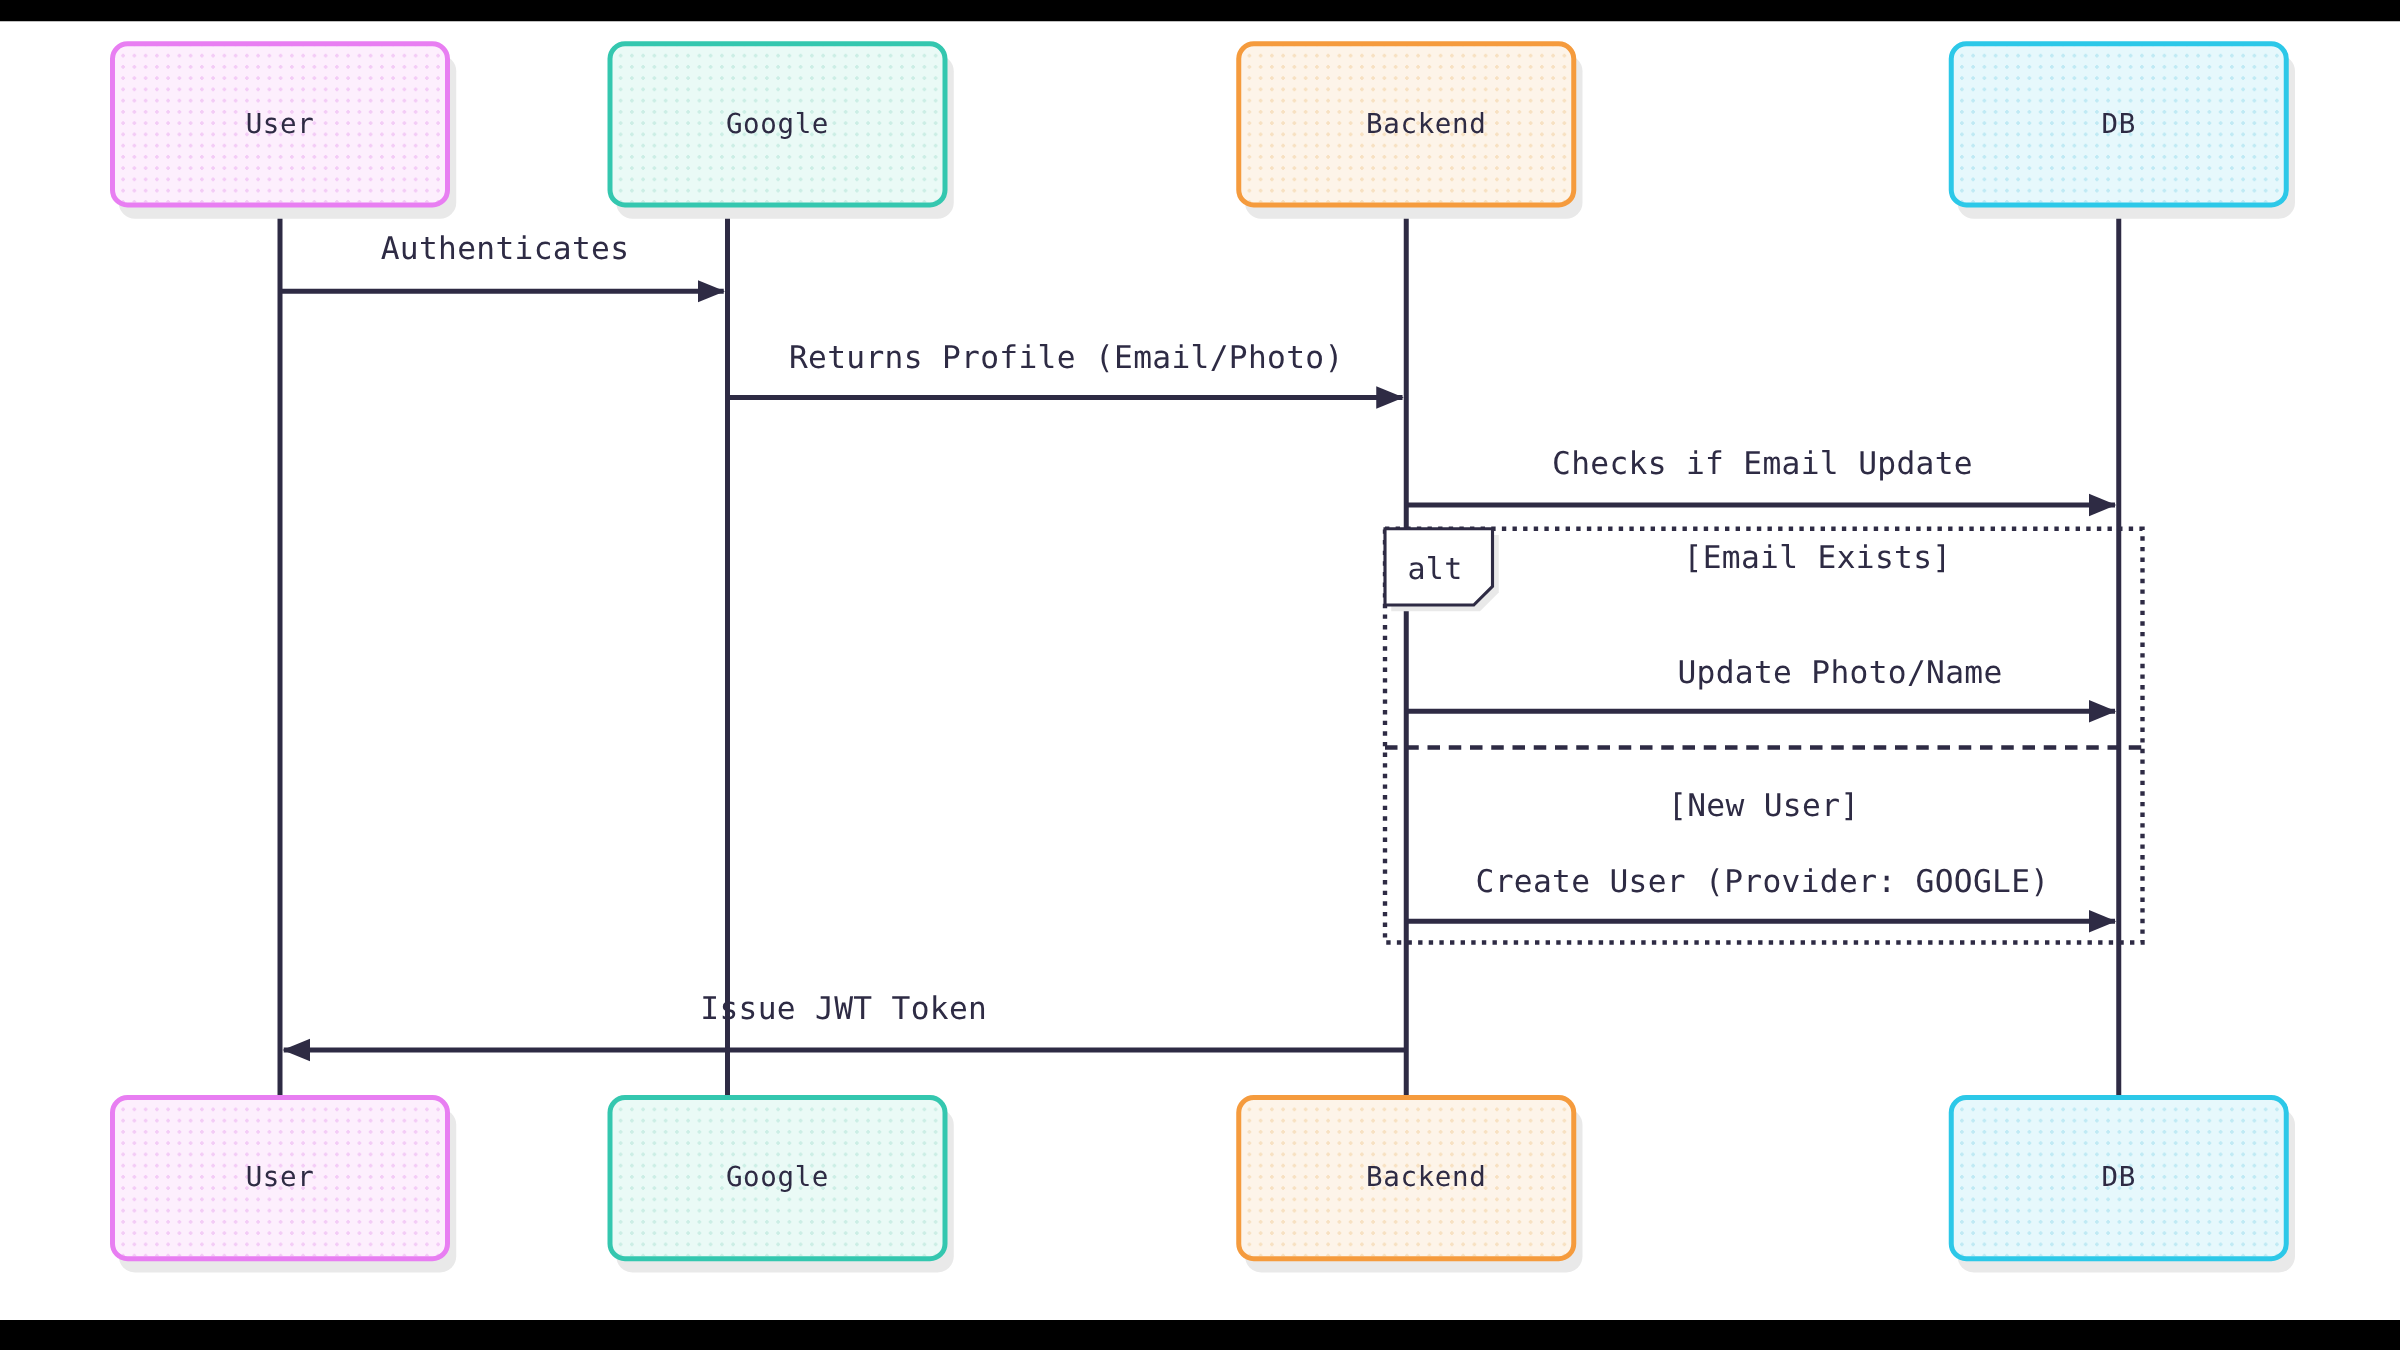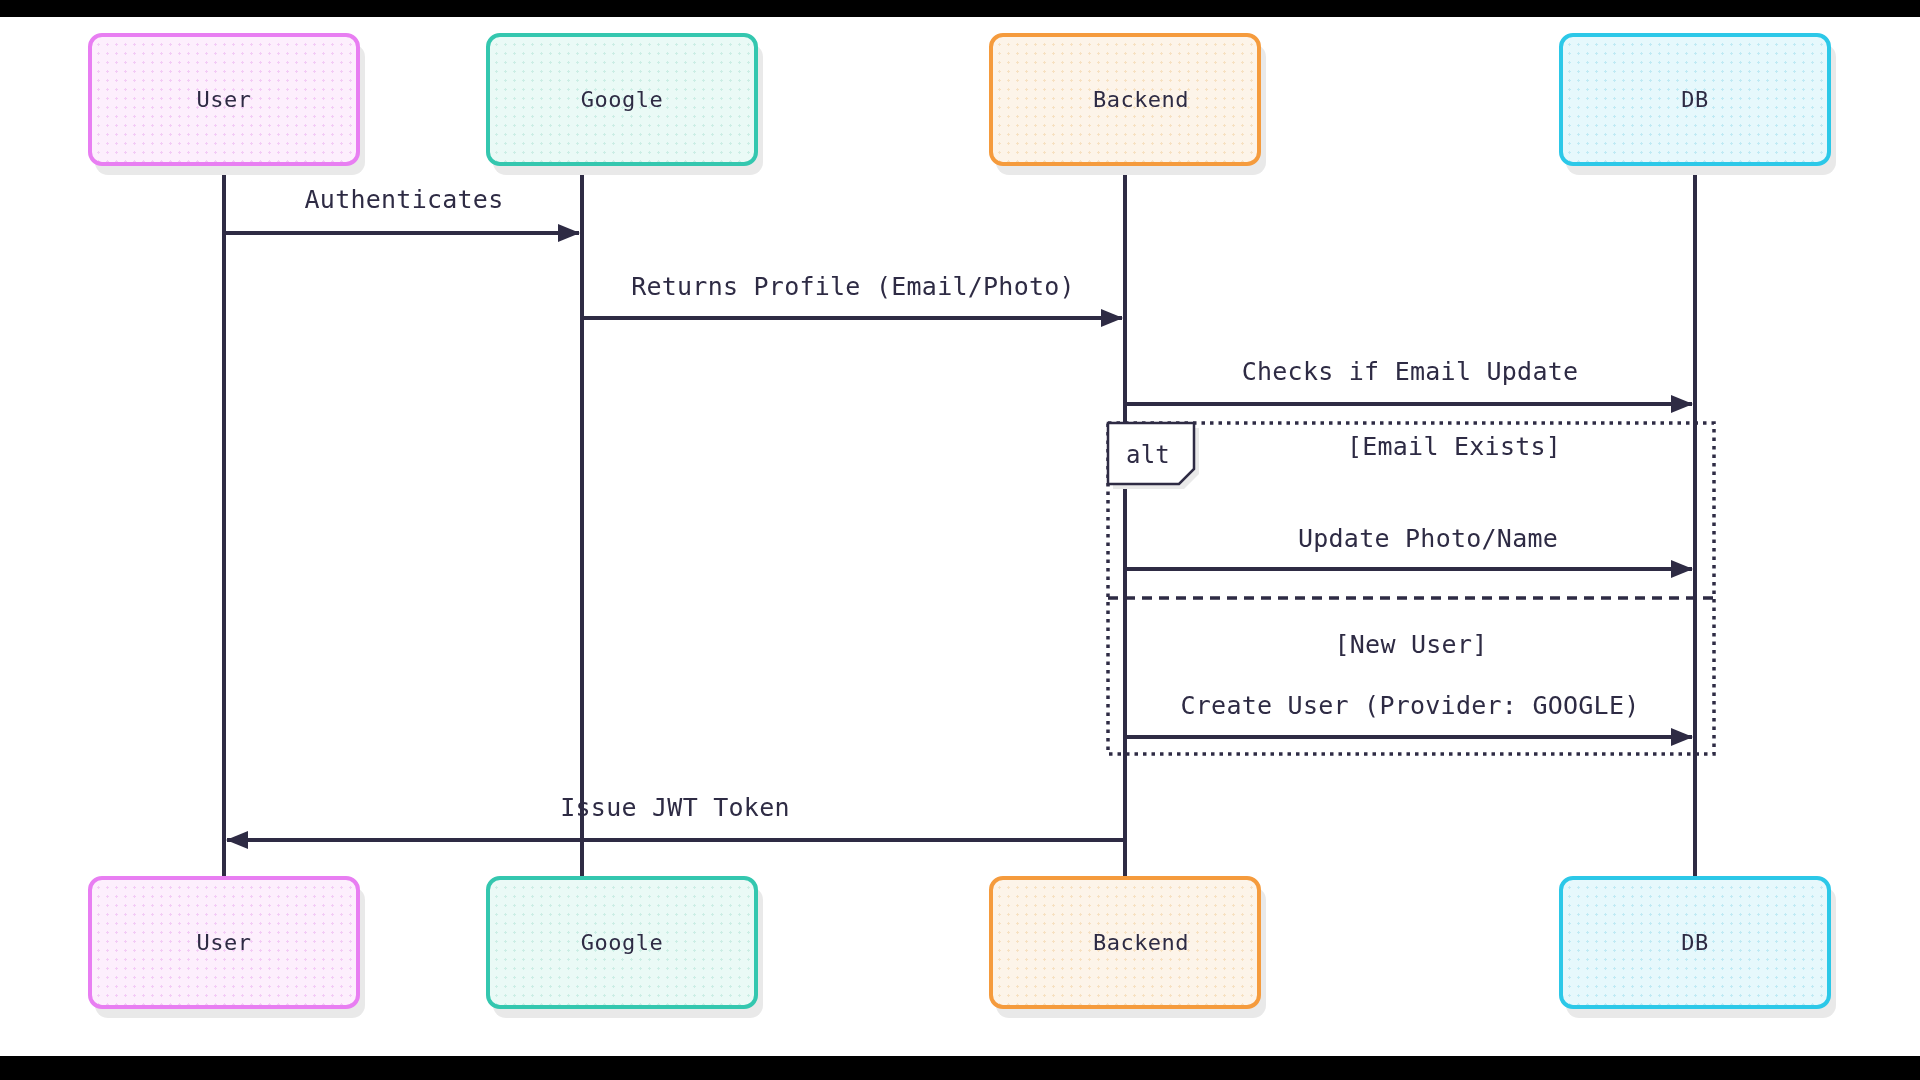--- a/index.html
+++ b/index.html
@@ -73,21 +73,21 @@
     <rect x="1108" y="423" width="606" height="331" fill="none" stroke="#2e2b44" stroke-width="3.5" stroke-dasharray="3.5 5"></rect>
     <line x1="1108" y1="598" x2="1714" y2="598" stroke="#2e2b44" stroke-width="3.5" stroke-dasharray="10 7"></line>
 
     <polygon points="1113,428 1199,428 1199,474 1184,489 1113,489" fill="#e9e9e9"></polygon>
     <polygon points="1108,423 1194,423 1194,469 1179,484 1108,484" fill="#ffffff" stroke="#2e2b44" stroke-width="2.5"></polygon>
   </svg>
 
   <div class="lbl" style="left:404px;top:199px;">Authenticates</div>
   <div class="lbl" style="left:853px;top:286px;">Returns Profile (Email/Photo)</div>
   <div class="lbl" style="left:1410px;top:371px;">Checks if Email Update</div>
-  <div class="lbl" style="left:1428px;top:538px;text-align:center;">Update Photo/Name</div>
+  <div class="lbl" style="left:1472px;top:538px;text-align:center;">Update Photo/Name</div>
   <div class="lbl" style="left:1410px;top:705px;">Create User (Provider: GOOGLE)</div>
   <div class="lbl" style="left:675px;top:807px;text-align:right;">Issue JWT Token</div>
 
   <div class="lbl alt-word" style="left:1148px;top:455px;">alt</div>
   <div class="lbl" style="left:1454px;top:446px;">[Email Exists]</div>
   <div class="lbl" style="left:1411px;top:621px;margin-top:23px;">[New User]</div>
 
   <div class="actor row-top col-user ac-user">
     <span>User</span>
   </div>

